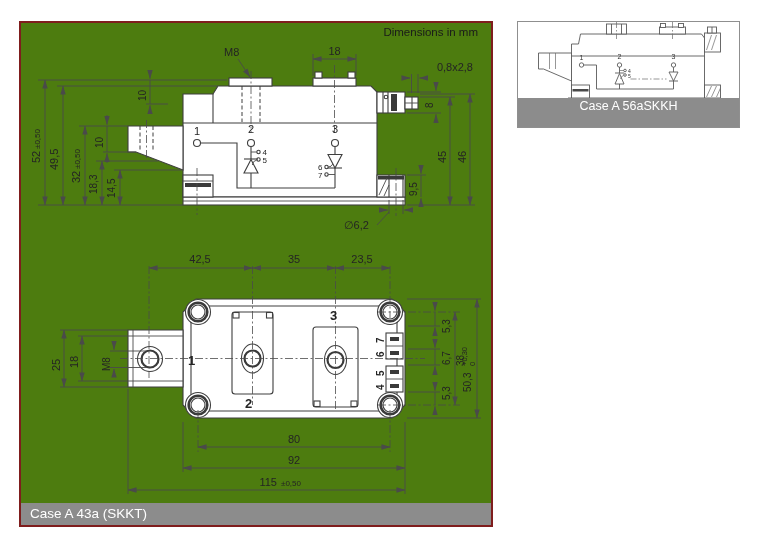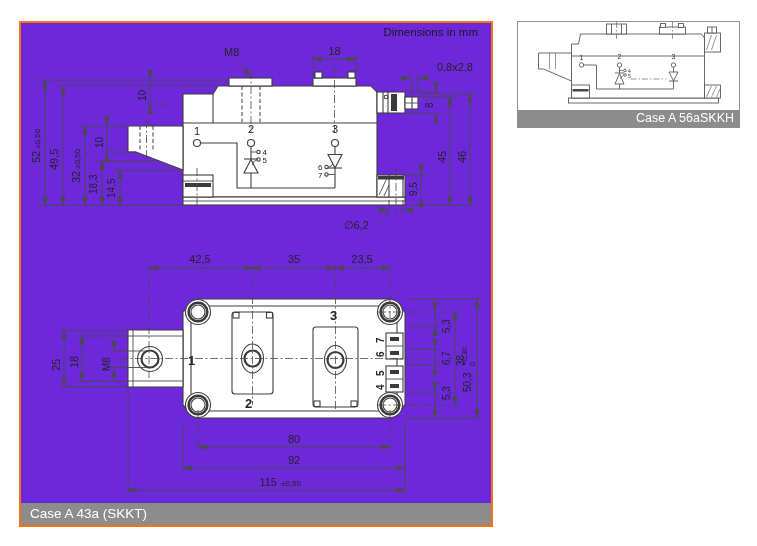--- a/index.html
+++ b/index.html
@@ -1,22 +1,22 @@
 <!DOCTYPE html>
 <html><head>
 <meta charset="utf-8">
 <style>
   html,body{margin:0;padding:0;background:#ffffff;}
   body{width:757px;height:546px;position:relative;font-family:"Liberation Sans",sans-serif;overflow:hidden;}
-  .frame{position:absolute;left:19px;top:21px;width:474px;height:506px;border:2px solid #f97316;box-sizing:border-box;background:#6d28d9;}
+  .frame{position:absolute;left:19px;top:21px;width:474px;height:506px;border:2px solid #7f1d1d;box-sizing:border-box;background:#4d7c0f;}
   .footer-bar{position:absolute;left:0;right:0;bottom:0;height:22px;background:#8c8c8c;color:#fff;font-size:13.5px;line-height:22px;padding-left:9px;}
   .main-svg{position:absolute;left:0;top:0;width:757px;height:546px;}
   .inset{position:absolute;left:517px;top:21px;width:223px;height:107px;border:1px solid #8f8f8f;box-sizing:border-box;background:#fff;}
   .inset svg{display:block;}
-  .inset-bar{position:absolute;left:0;right:0;bottom:0;height:17px;background:#8c8c8c;color:#fff;font-size:12.5px;line-height:17px;display:flex;justify-content:flex-end;padding:0 5px;}
+  .inset-bar{position:absolute;left:0;right:0;bottom:0;height:29px;background:#8c8c8c;color:#fff;font-size:12.5px;line-height:17px;display:flex;justify-content:center;padding:0 5px;}
   
   .ln{stroke:#3f3f3f;stroke-width:1.1;fill:none;stroke-linejoin:miter;}
   .lnw{stroke:#3f3f3f;stroke-width:1.1;fill:#ffffff;stroke-linejoin:miter;}
   .thk2{stroke:#3a3a3a;stroke-width:2.2;fill:none;}
   .thk3{stroke:#3a3a3a;stroke-width:2.6;fill:none;}
   .dim{stroke:#4a4a4a;stroke-width:0.9;fill:none;}
   .dima{stroke:#4a4a4a;stroke-width:0.9;fill:none;marker-start:url(#ar);marker-end:url(#ar);}
   .dime{stroke:#4a4a4a;stroke-width:0.9;fill:none;marker-end:url(#ar);}
   .cl{stroke:#4a4a4a;stroke-width:0.8;stroke-dasharray:8 2.5 2 2.5;fill:none;}
   .dsh{stroke:#3f3f3f;stroke-width:1;stroke-dasharray:4 2.5;fill:none;}

